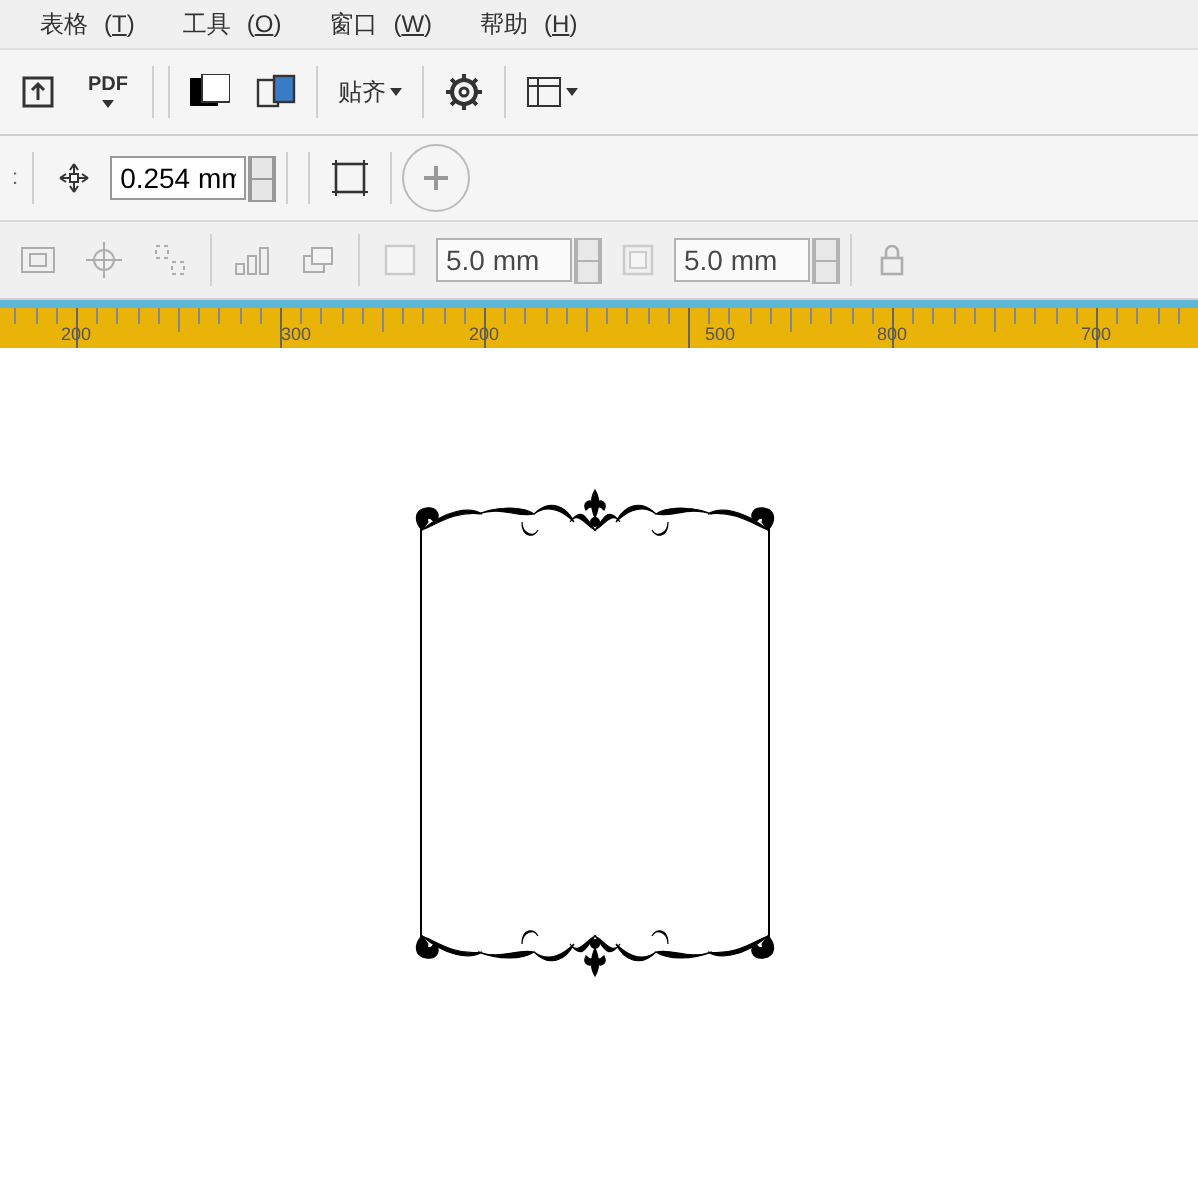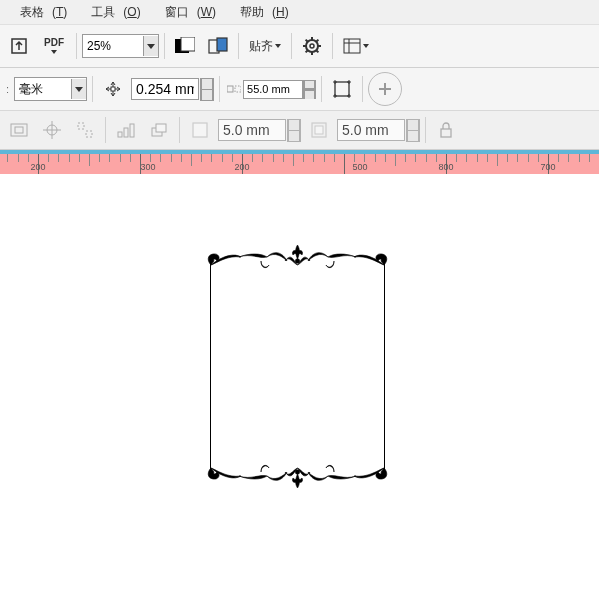--- a/index.html
+++ b/index.html
@@ -27,21 +27,21 @@
 .numfield input{border:1px solid #999;height:20px;width:58px;padding:0 4px;font-size:14px;outline:none}
 .dual{display:flex;flex-direction:column;gap:0}
 .dual .row{display:flex;align-items:center;height:19px}
 .dual .row .lbl{width:18px;height:18px;display:flex;align-items:center;justify-content:center;font-size:10px;opacity:.8}
 .dual .row input{border:1px solid #999;height:17px;width:52px;padding:0 3px;font-size:11px;outline:none}
 .dual .row .sp{display:flex;flex-direction:column}
 .dual .row .sp div{width:11px;height:8px;background:#e6e6e6;border:1px solid #999;display:flex;align-items:center;justify-content:center}
 .dual .row .sp div:first-child{border-bottom:none}
 .ruler-wrap{height:26px;background:#fff;border-bottom:1px solid #c0c0c0;position:relative;overflow:hidden}
 .ruler-top{height:4px;background:#5eb6d8;width:100%}
-.ruler{position:relative;height:22px;background:#fca5a5}
+.ruler{position:relative;height:22px;background:#eab308}
 .tick{position:absolute;top:0;height:8px;width:1px;background:#888}
 .tick.major{height:22px;background:#666}
 .tick.med{height:12px}
 .tlabel{position:absolute;top:8px;font-size:9px;color:#555;transform:translateX(-50%)}
 .canvas{position:absolute;top:174px;left:0;right:0;bottom:0;background:#fff}
 .art{position:absolute;left:205px;top:65px;width:185px;height:255px}
 .frame-line{position:absolute;background:#000}
 svg.orn{position:absolute}
 </style>
 </head>
@@ -58,26 +58,20 @@
   <div class="btn">
     <svg width="18" height="18" viewBox="0 0 18 18">
         <rect x="2" y="2" width="14" height="14" fill="none" stroke="#333" stroke-width="1.5"></rect>
         <path d="M9 13 L9 5 M6 8 L9 5 L12 8" fill="none" stroke="#333" stroke-width="1.5"></path>
       </svg>
   </div>
   <div class="btn" style="width:32px">
     <div style="font-size:10px;font-weight:bold;line-height:1"><span>PDF</span><div class="tri-dn" style="margin:2px auto 0"></div></div>
   </div>
   <div class="sep"></div>
-  <div class="combo">
-    <input value="25%" style="">
-    <div class="dd">
-        <div class="tri"></div>
-      </div>
-  </div>
   <div class="sep"></div>
   <div class="btn">
     <svg width="20" height="18" viewBox="0 0 20 18">
         <rect x="0" y="2" width="14" height="14" fill="#000"></rect>
         <rect x="6" y="0" width="14" height="14" fill="#fff" stroke="#333"></rect>
       </svg>
   </div>
   <div class="btn">
     <svg width="20" height="18" viewBox="0 0 20 18">
         <rect x="1" y="3" width="10" height="13" fill="none" stroke="#333" stroke-width="1.2"></rect>
@@ -112,63 +106,40 @@
         <rect x="1" y="1" width="16" height="14" fill="none" stroke="#333"></rect>
         <line x1="1" y1="5" x2="17" y2="5" stroke="#333"></line>
         <line x1="6" y1="1" x2="6" y2="15" stroke="#333"></line>
       </svg>
     <div class="tri-dn"></div>
   </div>
 </div>
 
 <div class="toolbar2">
   <div style="font-size:11px;opacity:.7;padding:0 2px">:</div>
-  <div class="combo">
-    <input style="width: 48px;" value="毫米">
-    <div class="dd">
-        <div class="tri"></div>
-      </div>
-  </div>
   <div class="sep"></div>
   <div class="btn">
     <svg width="18" height="18" viewBox="0 0 18 18">
         <path d="M9 2 L9 16 M2 9 L16 9 M9 2 L7 5 M9 2 L11 5 M9 16 L7 13 M9 16 L11 13 M2 9 L5 7 M2 9 L5 11 M16 9 L13 7 M16 9 L13 11" stroke="#333" fill="none"></path>
         <rect x="7" y="7" width="4" height="4" fill="#fff" stroke="#333"></rect>
       </svg>
   </div>
   <div class="numfield">
     <input value="0.254 mm" style="">
     <div class="spin">
         <div>
           <div class="sup"></div>
         </div>
         <div>
           <div class="sdn"></div>
         </div>
       </div>
   </div>
   <div class="sep"></div>
   <div class="dual">
-    <div class="row">
-      <div class="lbl">
-        <svg width="14" height="10" viewBox="0 0 14 10">
-            <rect x="0" y="2" width="6" height="6" fill="none" stroke="#888"></rect>
-            <rect x="8" y="2" width="6" height="6" fill="none" stroke="#888" stroke-dasharray="1.5"></rect>
-          </svg>
-      </div>
-      <input value="55.0 mm" style="">
-      <div class="sp">
-          <div>
-            <div class="sup" style="border-bottom-width:3px"></div>
-          </div>
-          <div>
-            <div class="sdn" style="border-top-width:3px"></div>
-          </div>
-        </div>
-    </div>
   </div>
   <div class="sep"></div>
   <div class="btn">
     <svg width="20" height="20" viewBox="0 0 20 20">
         <rect x="3" y="3" width="14" height="14" fill="none" stroke="#333" stroke-width="1.3"></rect>
         <line x1="1" y1="3" x2="5" y2="3" stroke="#333"></line>
         <line x1="15" y1="3" x2="19" y2="3" stroke="#333"></line>
         <line x1="1" y1="17" x2="5" y2="17" stroke="#333"></line>
         <line x1="15" y1="17" x2="19" y2="17" stroke="#333"></line>
         <line x1="3" y1="1" x2="3" y2="5" stroke="#333"></line>

